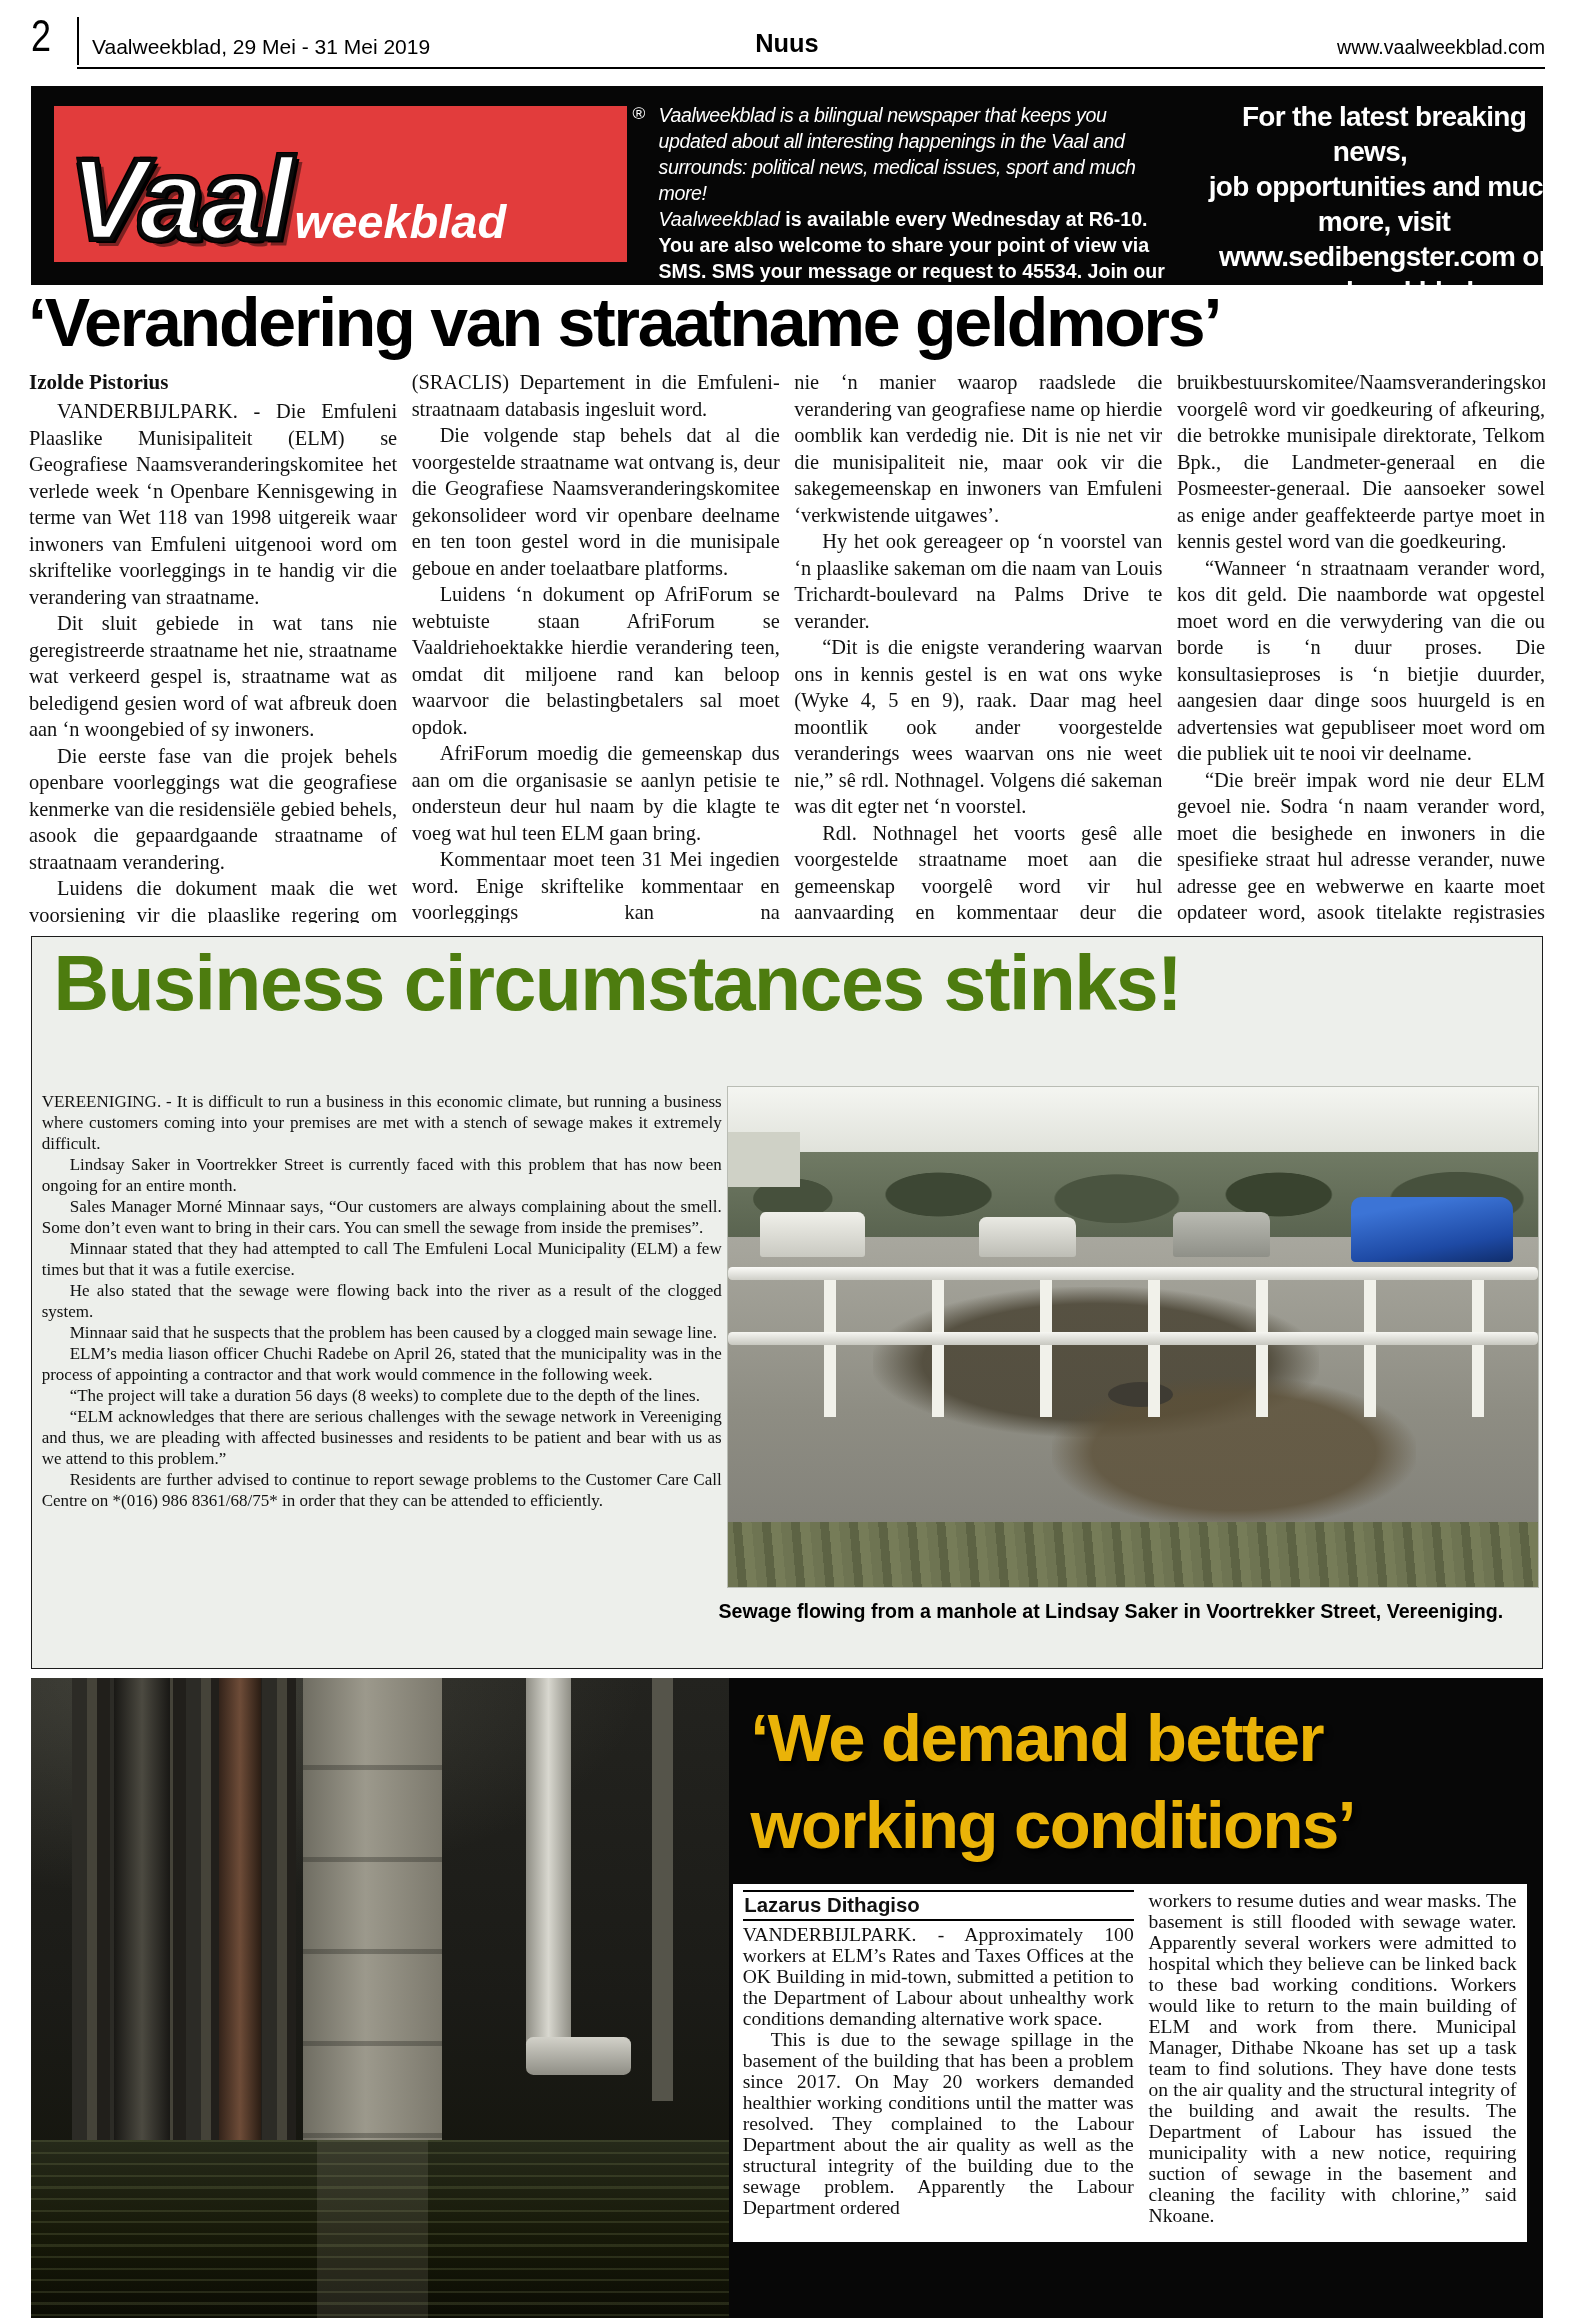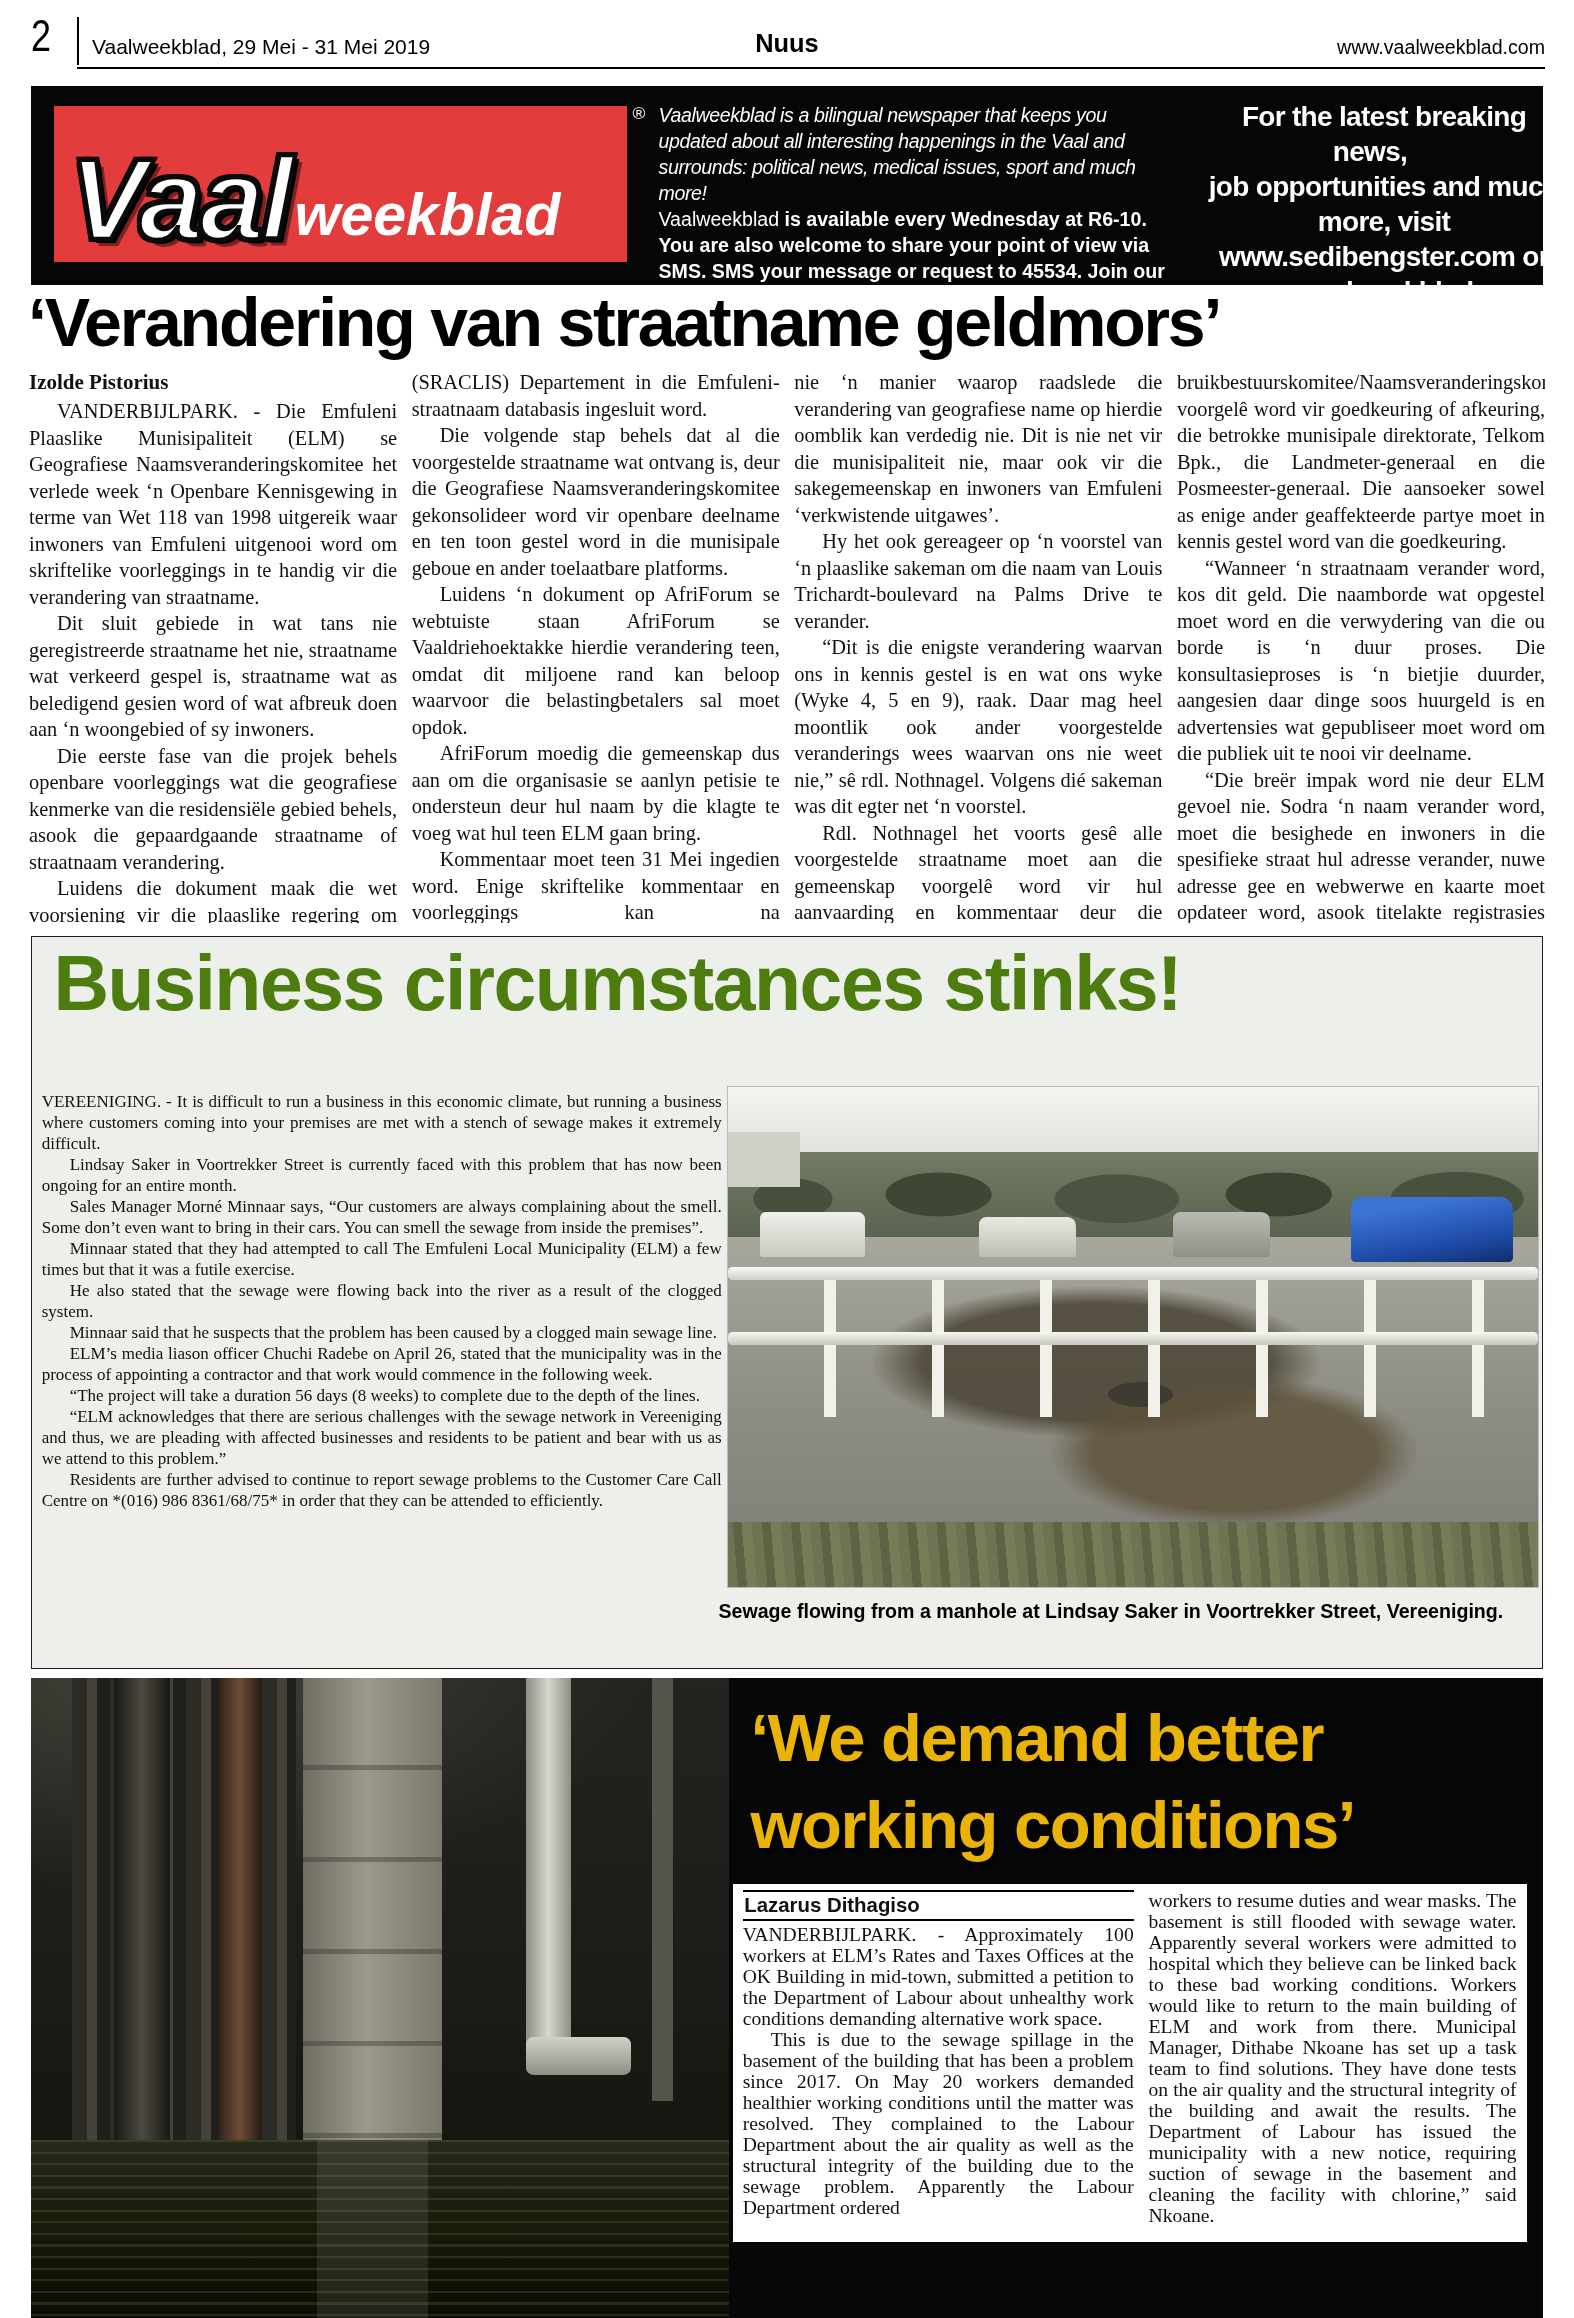--- a/index.html
+++ b/index.html
@@ -19,27 +19,27 @@
 
   
   .masthead{position:absolute;left:30.5px;top:86px;width:1512px;height:199px;background:#060606;}
   .logo-box{position:absolute;left:23px;top:20.4px;width:573px;height:156px;background:#e23c3c;
             display:flex;align-items:flex-end;padding:0 10.2px 8.7px 16px;box-sizing:border-box;}
   .logo-vaal{font-family:"Liberation Sans",sans-serif;font-style:italic;font-weight:bold;
              font-size:115px;line-height:109px;color:#fff;letter-spacing:-2.9px;
              -webkit-text-stroke:4.4px #0a0a0a;
              text-shadow:-2.9px -2.9px 0 #000,2.9px -2.9px 0 #000,-2.9px 2.9px 0 #000,4.4px 4.4px 0 #000,7.3px 7.3px 0 rgba(0,0,0,.45);}
   .logo-weekblad{font-family:"Liberation Sans",sans-serif;font-style:italic;font-weight:bold;
-                 font-size:59px;color:#fff;margin-left:4.4px;margin-bottom:4.4px;letter-spacing:0;}
+                 font-size:47px;color:#fff;margin-left:4.4px;margin-bottom:4.4px;letter-spacing:0;}
   .reg-mark{position:absolute;left:602px;top:17.4px;color:#fff;font-family:"Liberation Sans",sans-serif;font-size:17.4px;}
   .mast-mid{position:absolute;left:628px;top:16px;width:509px;color:#fff;
             font-family:"Liberation Sans",sans-serif;font-size:19.6px;line-height:26px;}
   .mast-mid p{margin:0;}
   .mast-intro{font-style:italic;letter-spacing:-0.4px;}
-  .mast-avail-name{}
+  .mast-avail-name{font-style:italic;}
   .mast-bold{font-weight:bold;}
   .mast-promo{position:absolute;left:1143px;top:13px;width:393px;text-align:center;color:#fff;
               font-family:"Liberation Sans",sans-serif;font-weight:bold;font-size:28px;line-height:35px;letter-spacing:-0.7px;}
   .mast-promo p{margin:0;}
 
   
   .a1-headline{position:absolute;left:28px;top:286px;width:1520px;margin:0;
                font-family:"Liberation Sans",sans-serif;font-weight:bold;font-size:68px;line-height:73px;
                letter-spacing:-2.2px;color:#000;white-space:nowrap;}
   .a1cols{position:absolute;left:29px;top:369px;width:1516px;height:554px;display:flex;gap:14.5px;overflow:hidden;}

